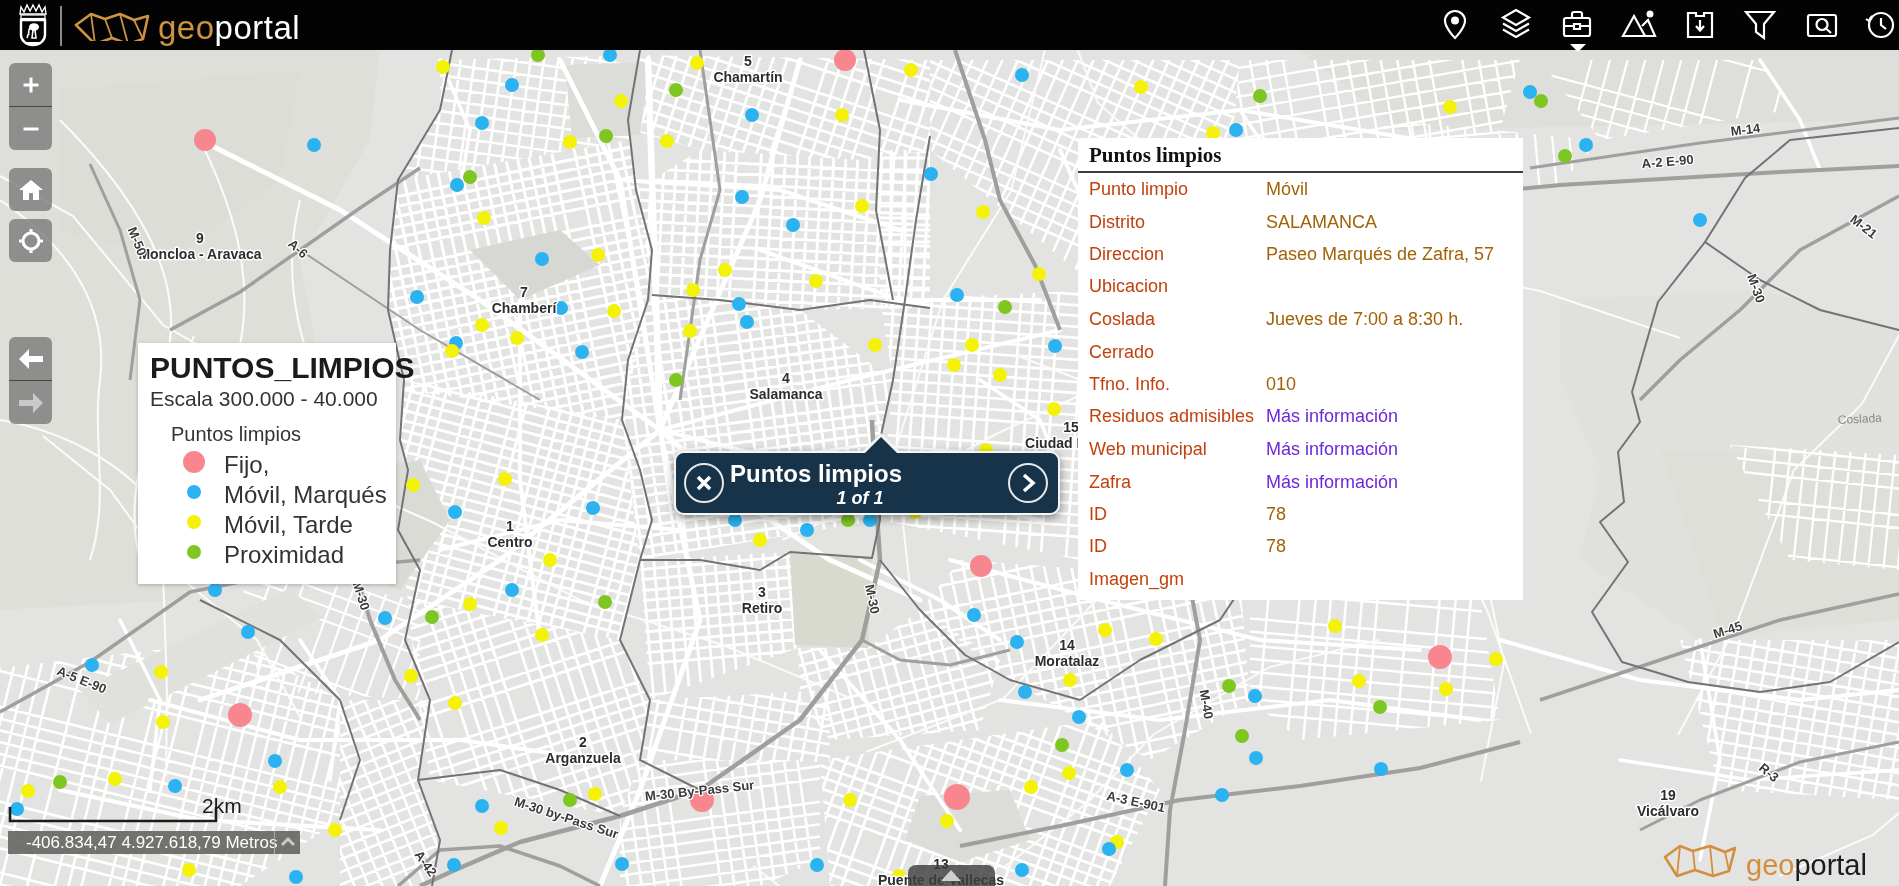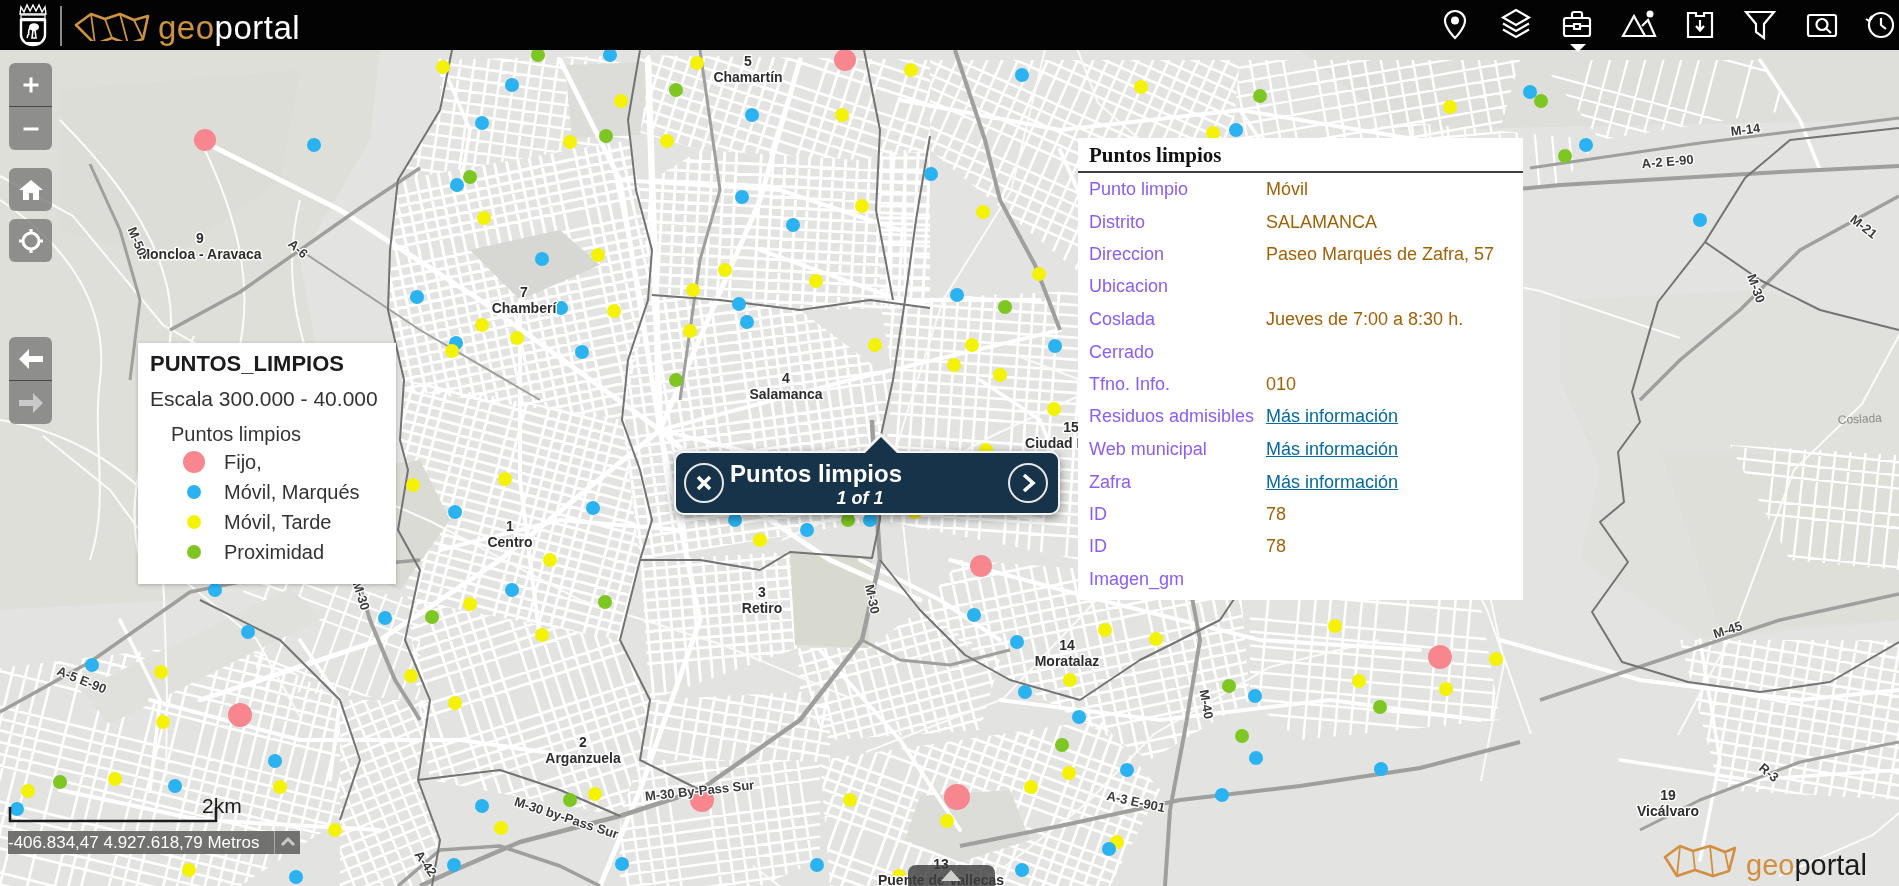--- a/index.html
+++ b/index.html
@@ -5,40 +5,40 @@
 html,body{width:1899px;height:886px;overflow:hidden;font-family:"Liberation Sans",sans-serif;background:#e3e3e1}
 #map{position:absolute;left:0;top:0;width:1899px;height:886px}
 #header{position:absolute;left:0;top:0;width:1899px;height:50px;background:#030303;z-index:40}
 #hlogo{position:absolute;left:158px;top:9px;font-size:33px;color:#fff;letter-spacing:0.5px}
 #hlogo .geo{color:#cd9340}
 .hdiv{position:absolute;left:60px;top:6px;width:2px;height:40px;background:#8a8a8a}
 .ctl{position:absolute;background:rgba(125,125,123,0.82);border-radius:6px;z-index:30}
 .ctl .sep{position:absolute;left:0;width:100%;height:1px;background:#474747}
 .cbtn{position:absolute;left:0;width:43px;height:43px;display:flex;align-items:center;justify-content:center;color:#fff}
 #legend{position:absolute;left:138px;top:343px;width:258px;height:241px;background:#fff;z-index:20;box-shadow:0 1px 4px rgba(0,0,0,0.25)}
-#legend .t1{position:absolute;left:12px;top:8px;font-size:22px;font-weight:bold;color:#1b1b1b}
+#legend .t1{position:absolute;left:12px;top:8px;font-size:30px;font-weight:bold;color:#1b1b1b}
 #legend .t2{position:absolute;left:12px;top:44px;font-size:21px;color:#333}
 #legend .t3{position:absolute;left:33px;top:80px;font-size:20px;color:#333}
-.lrow{position:absolute;left:86px;font-size:20px;color:#333}
+.lrow{position:absolute;left:86px;font-size:24px;color:#333}
 .ldot{position:absolute;border-radius:50%}
 #popup{position:absolute;left:674px;top:451px;width:386px;height:64px;background:#163349;border:2px solid #f5f5f5;border-radius:10px;z-index:25;box-shadow:0 3px 10px rgba(0,0,0,0.45)}
 #popup .caret{position:absolute;left:188px;top:-16px;width:0;height:0;border-left:17px solid transparent;border-right:17px solid transparent;border-bottom:17px solid #163349}
 #popup .caret2{position:absolute;left:186px;top:-20px;width:0;height:0;border-left:19px solid transparent;border-right:19px solid transparent;border-bottom:19px solid #f5f5f5}
 #popup .pt{position:absolute;left:54px;top:7px;font-size:24px;font-weight:bold;color:#fff}
 #popup .pn{position:absolute;left:54px;top:35px;width:260px;text-align:center;font-size:18px;font-style:italic;font-weight:bold;color:#fff}
 .pbtn{position:absolute;top:10px;width:40px;height:40px;border:2px solid #e8e8e8;border-radius:50%;color:#fff;display:flex;align-items:center;justify-content:center}
 #panel{position:absolute;left:1078px;top:138px;width:445px;height:462px;background:#fff;z-index:20}
 #panel .ph{position:absolute;left:11px;top:5px;font-family:"Liberation Serif",serif;font-size:21px;font-weight:bold;color:#111}
 #panel .phr{position:absolute;left:0;top:33px;width:445px;height:2px;background:#3f3f3f}
 .prow{position:absolute;font-size:18px;white-space:nowrap}
-.plab{color:#8b5cf6}
+.plab{color:#c2410c}
 .pval{color:#a16207}
-.plink{color:#0369a1;text-decoration:underline}
+.plink{color:#6d28d9;}
 #coords{position:absolute;left:8px;top:831px;width:292px;height:23px;background:rgba(100,100,98,0.9);z-index:20;color:#fff;font-size:17px;line-height:23px}
-#coords .txt{padding-left:0}
+#coords .txt{padding-left:18px}
 #coords .chev{position:absolute;right:0;top:0;width:26px;height:23px;border-left:1px solid #aaa}
 #attrib{position:absolute;left:908px;top:865px;width:87px;height:21px;background:rgba(62,62,62,0.82);border-radius:8px 8px 0 0;z-index:20}
 #scalebar{position:absolute;left:0;top:780px;z-index:15}
 #brlogo{position:absolute;left:1662px;top:842px;z-index:15}
 </style></head>
 <body>
 <svg id="map" width="1899" height="886" viewBox="0 0 1899 886">
 <rect x="0" y="0" width="1899" height="886" fill="#e3e3e1"></rect>
 <path d="M0,50 L380,50 L370,140 L300,260 L330,420 L280,540 L180,600 L0,610 Z" fill="#dfdfda"></path>
 <path d="M60,90 L300,70 L280,180 L170,260 L60,230 Z" fill="#dcddd6"></path>

